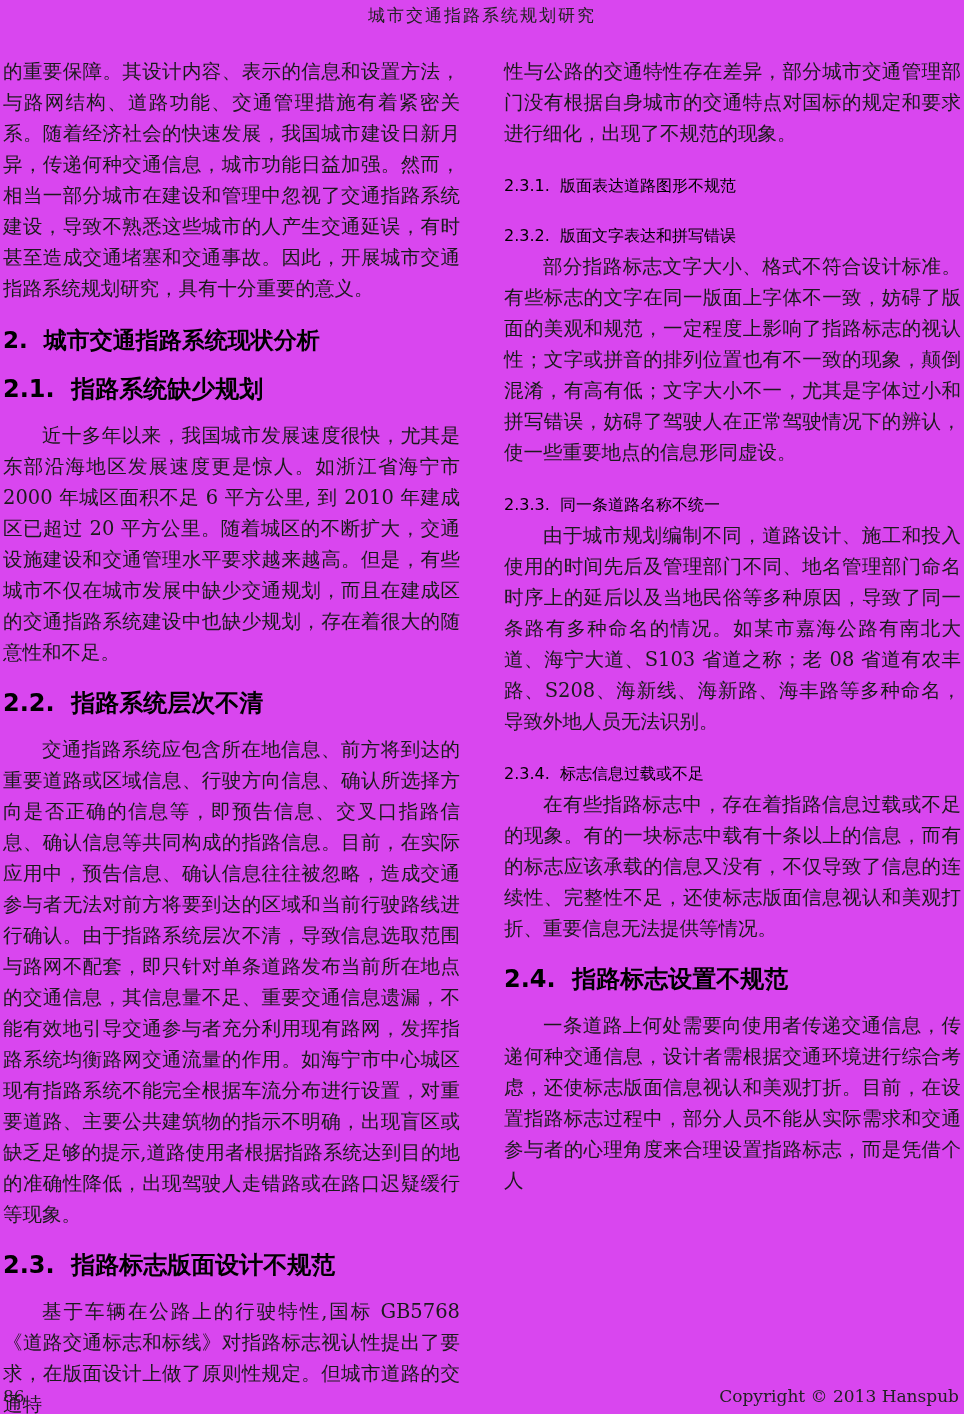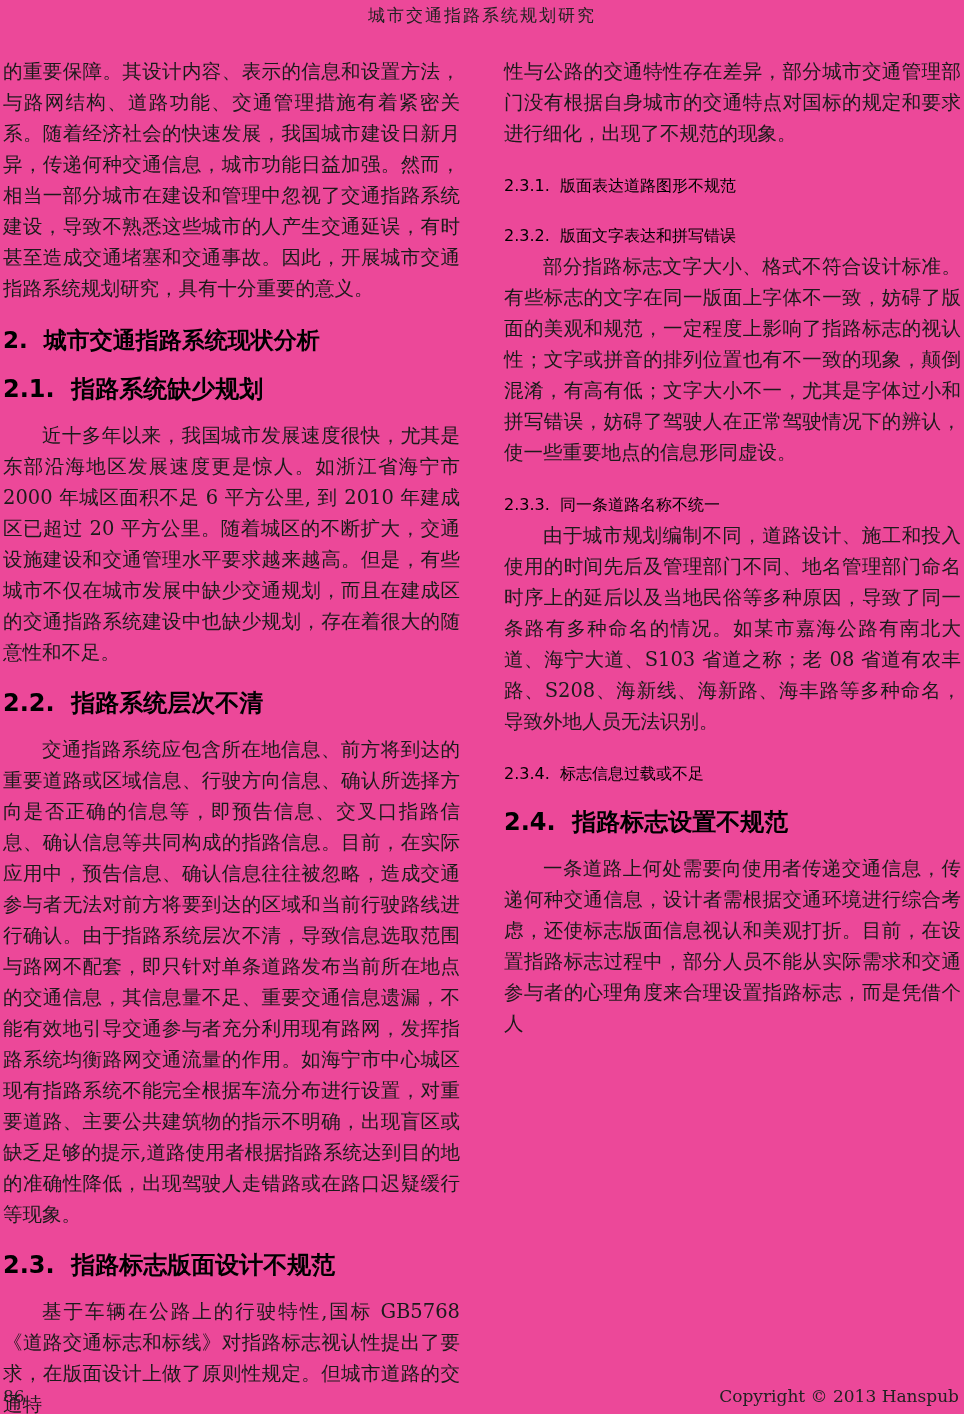--- a/index.html
+++ b/index.html
@@ -4,21 +4,21 @@
 <style>
   html, body {
     margin: 0;
     padding: 0;
     background: #ffffff;
   }
   .page {
     position: relative;
     width: 964px;
     height: 1414px;
-    background: #ec4899;
+    background: #d946ef;
     color: #1b1b1b;
     font-family: "DejaVu Serif", "Liberation Serif", serif;
     overflow: hidden;
   }
   .running-head {
     position: absolute;
     top: 4px;
     left: 0;
     right: 0;
     text-align: center;
@@ -105,20 +105,21 @@
     </div>
 
     <div class="col">
       <p class="body">性与公路的交通特性存在差异，部分城市交通管理部门没有根据自身城市的交通特点对国标的规定和要求进行细化，出现了不规范的现象。</p>
       <h3 class="subsubsec">2.3.1.&nbsp; 版面表达道路图形不规范</h3>
       <h3 class="subsubsec">2.3.2.&nbsp; 版面文字表达和拼写错误</h3>
       <p class="body indent">部分指路标志文字大小、格式不符合设计标准。有些标志的文字在同一版面上字体不一致，妨碍了版面的美观和规范，一定程度上影响了指路标志的视认性；文字或拼音的排列位置也有不一致的现象，颠倒混淆，有高有低；文字大小不一，尤其是字体过小和拼写错误，妨碍了驾驶人在正常驾驶情况下的辨认，使一些重要地点的信息形同虚设。</p>
       <h3 class="subsubsec">2.3.3.&nbsp; 同一条道路名称不统一</h3>
       <p class="body indent">由于城市规划编制不同，道路设计、施工和投入使用的时间先后及管理部门不同、地名管理部门命名时序上的延后以及当地民俗等多种原因，导致了同一条路有多种命名的情况。如某市嘉海公路有南北大道、海宁大道、S103 省道之称；老 08 省道有农丰路、S208、海新线、海新路、海丰路等多种命名，导致外地人员无法识别。</p>
       <h3 class="subsubsec">2.3.4.&nbsp; 标志信息过载或不足</h3>
+      <p class="body indent">在有些指路标志中，存在着指路信息过载或不足的现象。有的一块标志中载有十条以上的信息，而有的标志应该承载的信息又没有，不仅导致了信息的连续性、完整性不足，还使标志版面信息视认和美观打折、重要信息无法提供等情况。</p>
       <h2 class="subsec">2.4.&nbsp; 指路标志设置不规范</h2>
       <p class="body indent">一条道路上何处需要向使用者传递交通信息，传递何种交通信息，设计者需根据交通环境进行综合考虑，还使标志版面信息视认和美观打折。目前，在设置指路标志过程中，部分人员不能从实际需求和交通参与者的心理角度来合理设置指路标志，而是凭借个人</p>
     </div>
 
   </div>
 
   <div class="footer">
     <span>86</span>
     <span>Copyright © 2013 Hanspub</span>
   </div>

